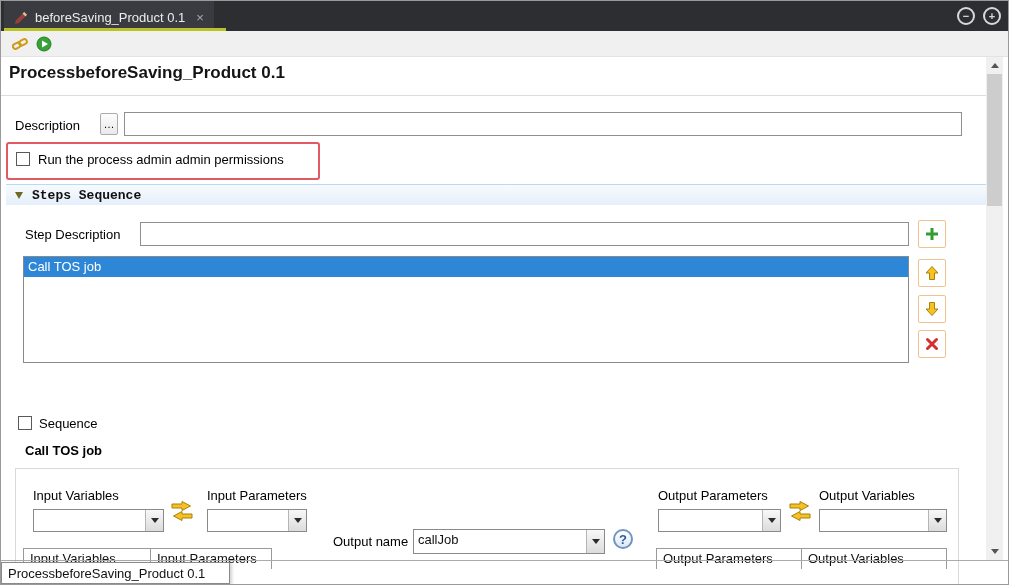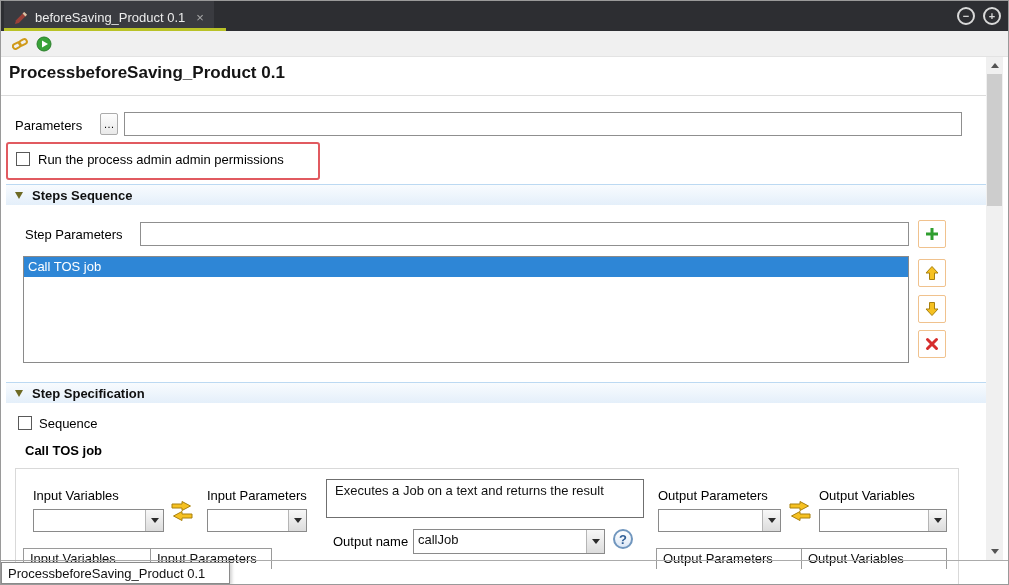--- a/index.html
+++ b/index.html
@@ -26,21 +26,21 @@
   
   .page-title{font-size:17px;font-weight:bold;color:#141414;white-space:nowrap;}
   .sepline{background:#dcdcdc;height:1px;}
   .textbox{border:1px solid #8f8f8f;background:#fff;font-family:"Liberation Sans",sans-serif;font-size:13px;
            padding:2px 4px;box-sizing:border-box;}
   .dots-btn{border:1px solid #ababab;background:linear-gradient(#fdfdfd,#e9e9e9);border-radius:2px;font-size:11px;
             display:flex;align-items:center;justify-content:center;box-sizing:border-box;padding:0;}
   .checkbox{width:14px;height:14px;border:1px solid #595959;background:#fff;box-sizing:border-box;display:inline-block;cursor:pointer;}
   .annot{border:2px solid #e15a60;border-radius:3px;pointer-events:none;}
   .section{background:linear-gradient(#f8fbfe,#e4effa);border-top:1px solid #bcd9f2;display:flex;align-items:center;
-           gap:9px;padding-left:9px;box-sizing:border-box;cursor:pointer;}
+           gap:9px;padding-left:9px;box-sizing:border-box;cursor:pointer;font-family:Liberation Mono, monospace;}
   .section-title{font-weight:bold;font-size:13px;color:#101010;white-space:nowrap;}
   .twistie{width:0;height:0;border-left:4px solid transparent;border-right:4px solid transparent;border-top:7px solid #6e6a24;}
   .icon-btn{width:28px;height:28px;border:1px solid #f0c28e;background:#fff;border-radius:2px;display:flex;
             align-items:center;justify-content:center;padding:0;box-sizing:border-box;}
   .listbox{border:1px solid #8a8a8a;background:#fff;box-sizing:border-box;}
   .list-row{height:20px;line-height:20px;padding-left:4px;font-size:13px;cursor:default;}
   .list-row.selected{background:#2e86d6;color:#fff;}
   .groupbox{border:1px solid #d9d9d9;box-sizing:border-box;}
   .combo{border:1px solid #8a8a8a;background:#fff;display:flex;box-sizing:border-box;cursor:default;}
   .combo-value{flex:1;padding:2px 4px;font-size:13px;white-space:nowrap;overflow:hidden;}
@@ -104,34 +104,34 @@
       <svg width="16" height="16" viewBox="0 0 16 16">
         <circle cx="8" cy="8" r="7" fill="#38a238" stroke="#2a7f2a"></circle>
         <polygon points="6,4.6 12,8 6,11.4" fill="#fff"></polygon>
       </svg>
     </button>
   </div>
 
   <div class="abs page-title" style="left:8px;top:62px;">ProcessbeforeSaving_Product 0.1</div>
   <div class="abs sepline" style="left:0;top:94px;width:985px;"></div>
 
-  <span class="abs lbl" style="left:14px;top:117px;">Parameters</span>
+  <span class="abs lbl" style="left:14px;top:117px;">Description</span>
   <button class="abs dots-btn" style="left:99px;top:112px;width:18px;height:22px;">…</button>
   <input class="abs textbox" style="left: 123px; top: 111px; width: 838px; height: 24px;" value="">
 
   <div class="abs annot" style="left:5px;top:141px;width:310px;height:34px;z-index:3;"></div>
   <span class="abs checkbox" style="left:15px;top:151px;"></span>
   <span class="abs lbl" style="left:37px;top:151px;">Run the process admin admin permissions</span>
 
   <div class="abs section" style="left:5px;top:183px;width:980px;height:21px;">
     <span class="twistie"></span>
     <span class="section-title">Steps Sequence</span>
   </div>
 
-  <span class="abs lbl" style="left:24px;top:226px;">Step Parameters</span>
+  <span class="abs lbl" style="left:24px;top:226px;">Step Description</span>
   <input class="abs textbox" style="left: 139px; top: 221px; width: 769px; height: 24px;" value="">
 
   <div class="abs listbox" style="left:22px;top:255px;width:886px;height:107px;">
     <div class="list-row selected">Call TOS job</div>
   </div>
 
   <button class="abs icon-btn" style="left:917px;top:219px;">
     <svg width="16" height="16" viewBox="0 0 16 16">
       <path d="M8 2 V14 M2 8 H14" stroke="#2f9e2f" stroke-width="3"></path>
     </svg>
@@ -145,24 +145,20 @@
     <svg width="16" height="16" viewBox="0 0 16 16">
       <path d="M8 14.5 L2 8 H5.5 V1.5 H10.5 V8 H14 Z" fill="#f6c121" stroke="#a8800e"></path>
     </svg>
   </button>
   <button class="abs icon-btn" style="left:917px;top:329px;">
     <svg width="16" height="16" viewBox="0 0 16 16">
       <path d="M3.5 3.5 L12.5 12.5 M12.5 3.5 L3.5 12.5" stroke="#d62d2d" stroke-width="3" stroke-linecap="round"></path>
     </svg>
   </button>
 
-  <div class="abs section" style="left:5px;top:381px;width:980px;height:21px;">
-    <span class="twistie"></span>
-    <span class="section-title">Step Specification</span>
-  </div>
 
   <span class="abs checkbox" style="left:17px;top:415px;"></span>
   <span class="abs lbl" style="left:38px;top:415px;">Sequence</span>
 
   <div class="abs lbl" style="left:24px;top:442px;font-weight:bold;">Call TOS job</div>
 
   <div class="abs groupbox" style="left:14px;top:467px;width:944px;height:141px;"></div>
 
   <span class="abs lbl" style="left:32px;top:487px;">Input Variables</span>
   <span class="abs lbl" style="left:206px;top:487px;">Input Parameters</span>
@@ -181,21 +177,20 @@
     </svg>
   </button>
 
   <div class="abs combo" style="left:206px;top:508px;width:100px;height:23px;">
     <span class="combo-value"></span>
     <span class="combo-btn">
         <i class="tri-down"></i>
       </span>
   </div>
 
-  <div class="abs descbox" style="left:325px;top:478px;width:318px;height:39px;">Executes a Job on a text and returns the result</div>
 
   <span class="abs lbl" style="left:332px;top:533px;">Output name</span>
   <div class="abs combo" style="left:412px;top:528px;width:192px;height:25px;">
     <span class="combo-value">callJob</span>
     <span class="combo-btn">
         <i class="tri-down"></i>
       </span>
   </div>
   <button class="abs help" style="left:612px;top:528px;">?</button>
 

